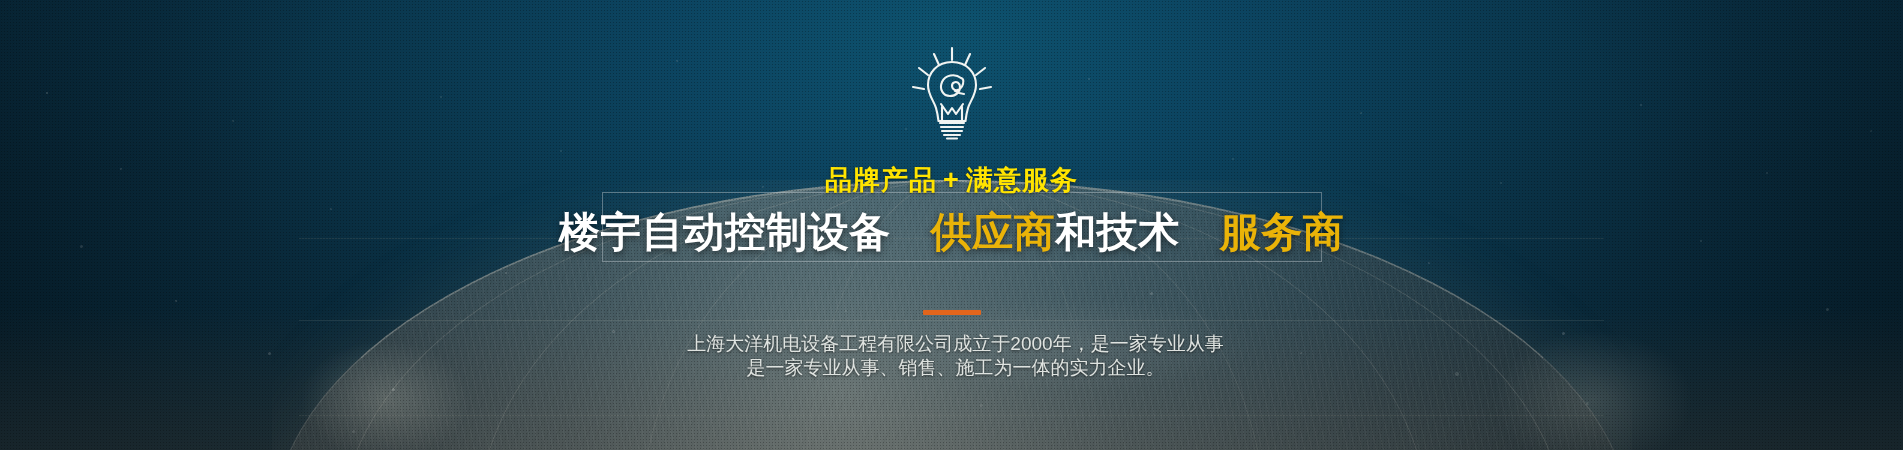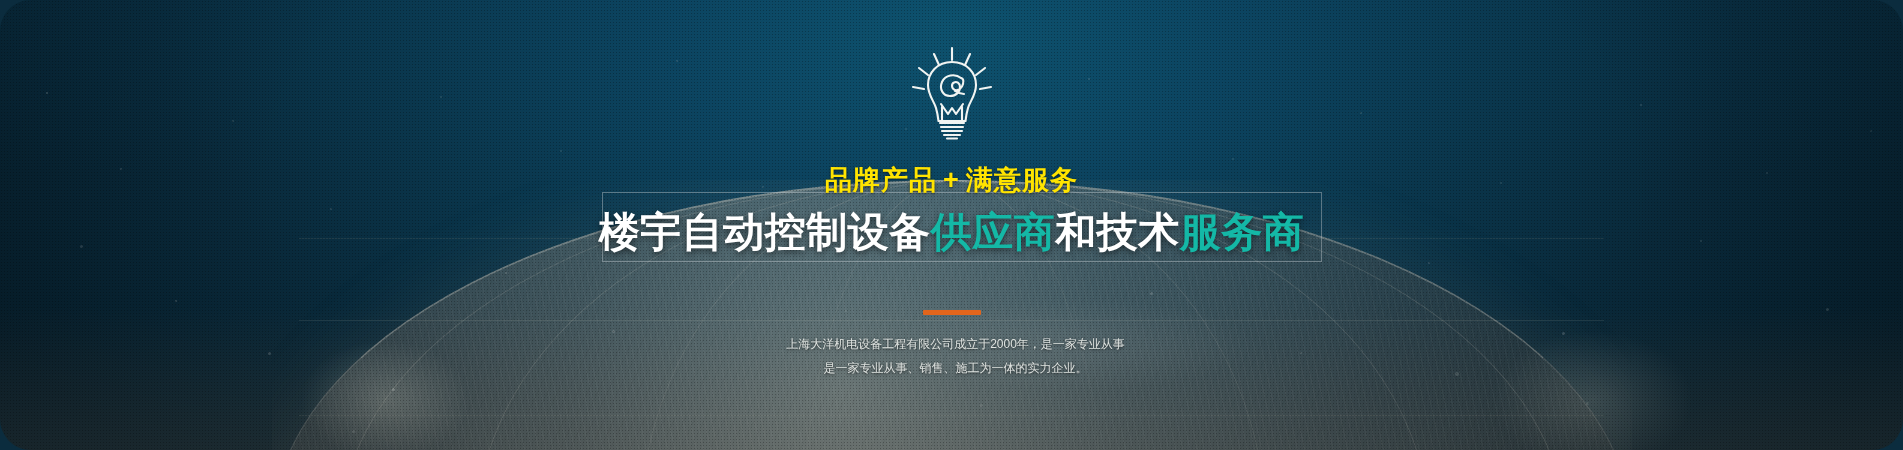--- a/index.html
+++ b/index.html
@@ -7,21 +7,20 @@
   body{
     width:1903px;height:450px;overflow:hidden;
     font-family:"Liberation Sans","DejaVu Sans",sans-serif;
     background:#0b2c3e;
   }
 
   
   .banner{
     position:relative;width:1903px;height:450px;overflow:hidden;
     background:#0a3042;
-    border-radius:31px;
   }
 
   
   .bg-sky{
     position:absolute;inset:0;
     background:
       radial-gradient(ellipse 1100px 620px at 50% 6%, #0e5470 0%, #0c4460 26%, #0a364c 50%, #09293a 72%, #07202d 100%);
   }
   
   .bg-vignette{
@@ -128,33 +127,33 @@
     box-sizing:border-box;z-index:2;
   }
 
   
   .headline{
     position:absolute;left:0;right:0;top:202px;text-align:center;
     font-size:41px;font-weight:bold;line-height:60px;letter-spacing:.5px;
     color:#ffffff;white-space:nowrap;z-index:6;
     text-shadow:0 2px 6px rgba(0,0,0,.55);
   }
-  .headline .hl-red{color:#14b8a6;}
+  .headline .hl-red{color:#eab308;margin-left:40px;}
   .headline .hl-white{color:#ffffff;}
 
   
   .rule{
     position:absolute;left:50%;top:310px;transform:translateX(-50%);
     width:58px;height:5px;background:#e2651c;border-radius:1px;z-index:6;
   }
 
   
   .subtitle{
     position:absolute;left:8px;right:0;top:332px;text-align:center;
-    color:#dfe3e0;font-size:12px;line-height:24px;
+    color:#dfe3e0;font-size:19px;line-height:24px;
     text-shadow:0 1px 3px rgba(0,0,0,.6);z-index:6;
   }
   .subtitle div{display:block;}
 </style>
 </head>
 <body>
 
 <div class="banner">
 
   <div class="bg-sky"></div>

